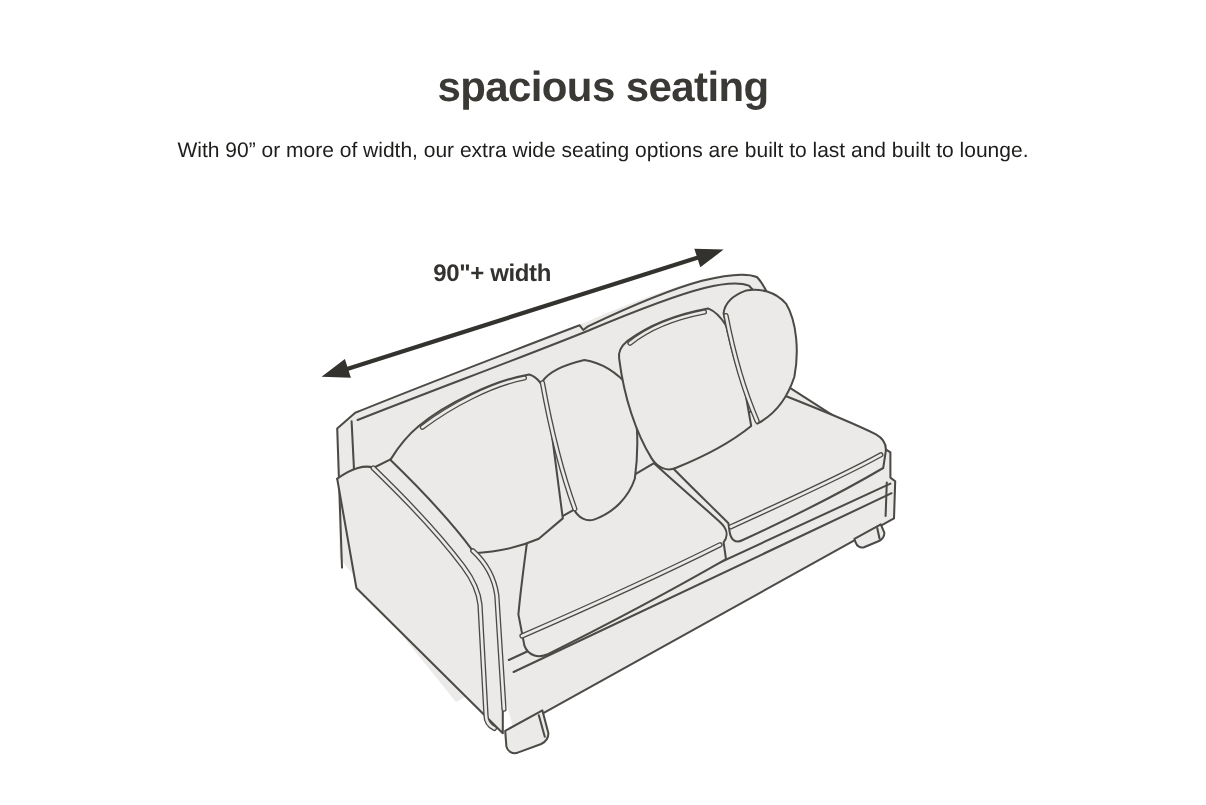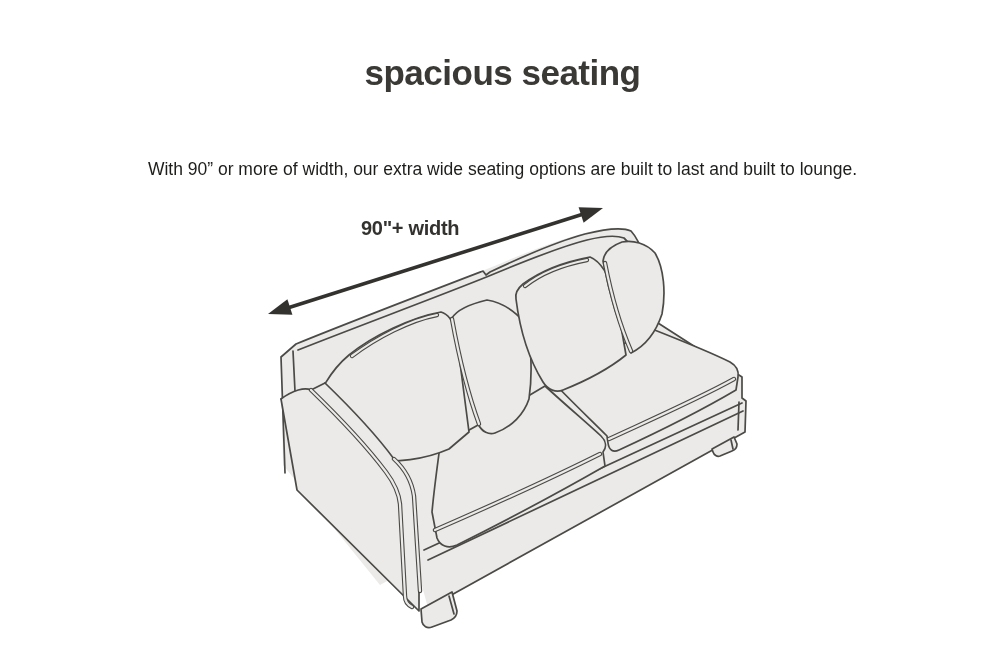--- a/index.html
+++ b/index.html
@@ -18,21 +18,20 @@
   }
   .title{
     position:absolute;left:0;top:53px;width:100%;
     text-align:center;font-size:35px;font-weight:bold;letter-spacing:-0.5px;
     color:var(--c-title);
   }
   .desc{
     position:absolute;left:0;top:112px;width:100%;
     text-align:center;font-size:17.5px;line-height:26px;
     color:var(--c-body);
-    margin-top:44px;
   }
   .dim-label{
     position:absolute;left:361px;top:217px;
     font-size:20px;font-weight:bold;letter-spacing:-0.3px;
     color:var(--c-arrow);white-space:nowrap;
   }
   svg.illo{position:absolute;left:0;top:0;}
   
   .fillp{fill:var(--c-fill);stroke:none;}
   .fillln{fill:var(--c-fill);stroke:var(--c-line);stroke-width:1.7;stroke-linejoin:round;stroke-linecap:round;}

